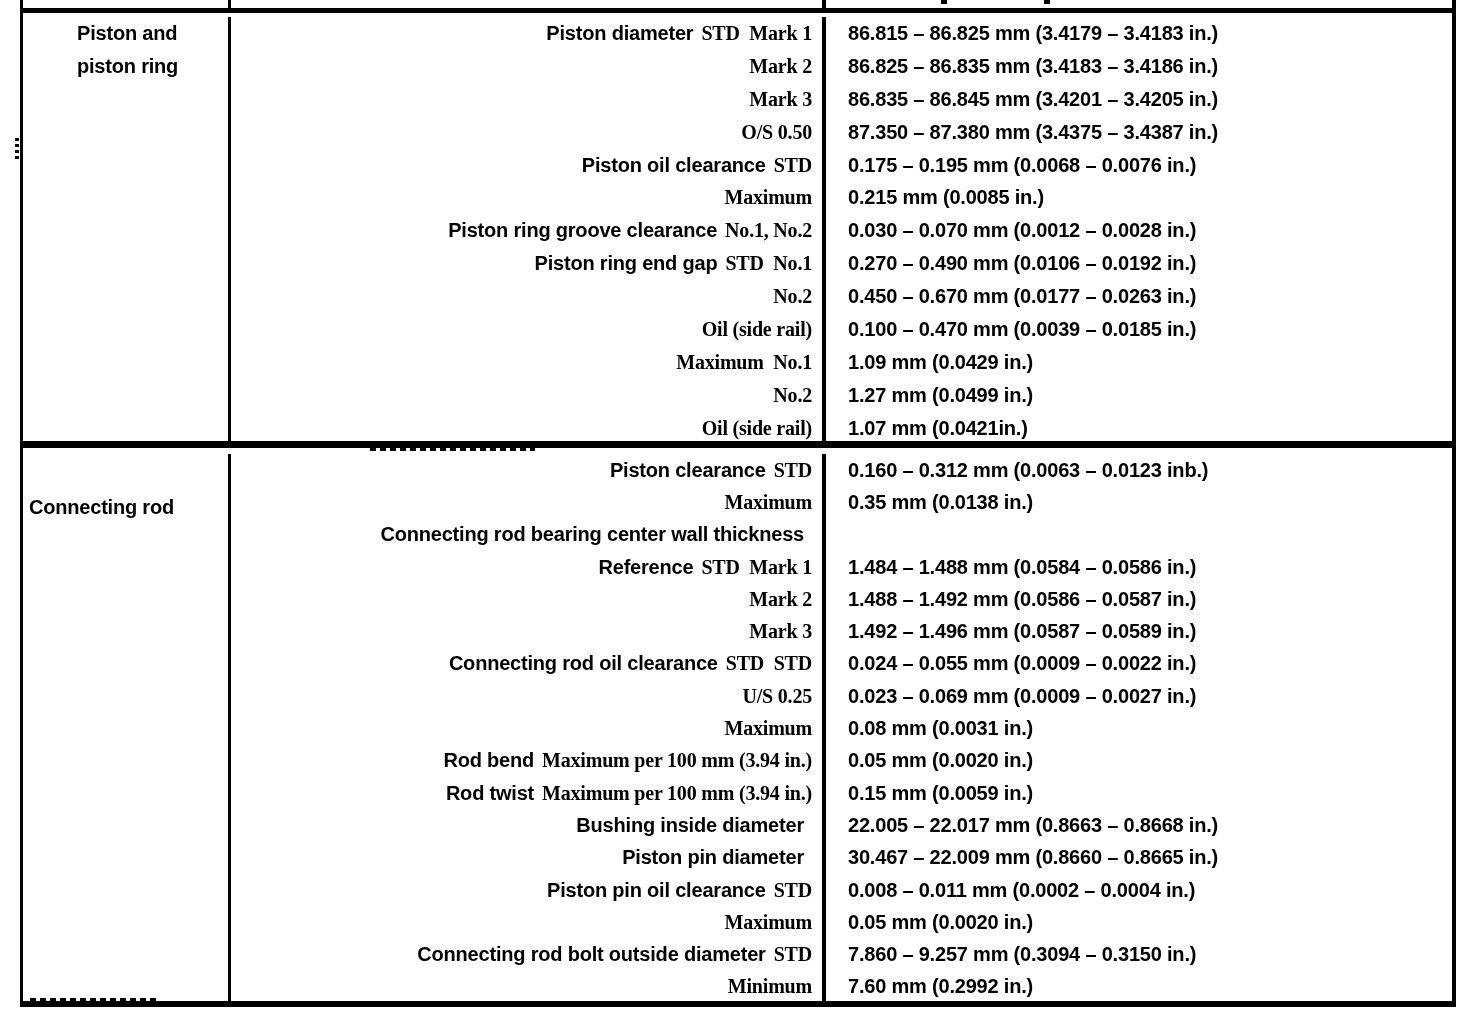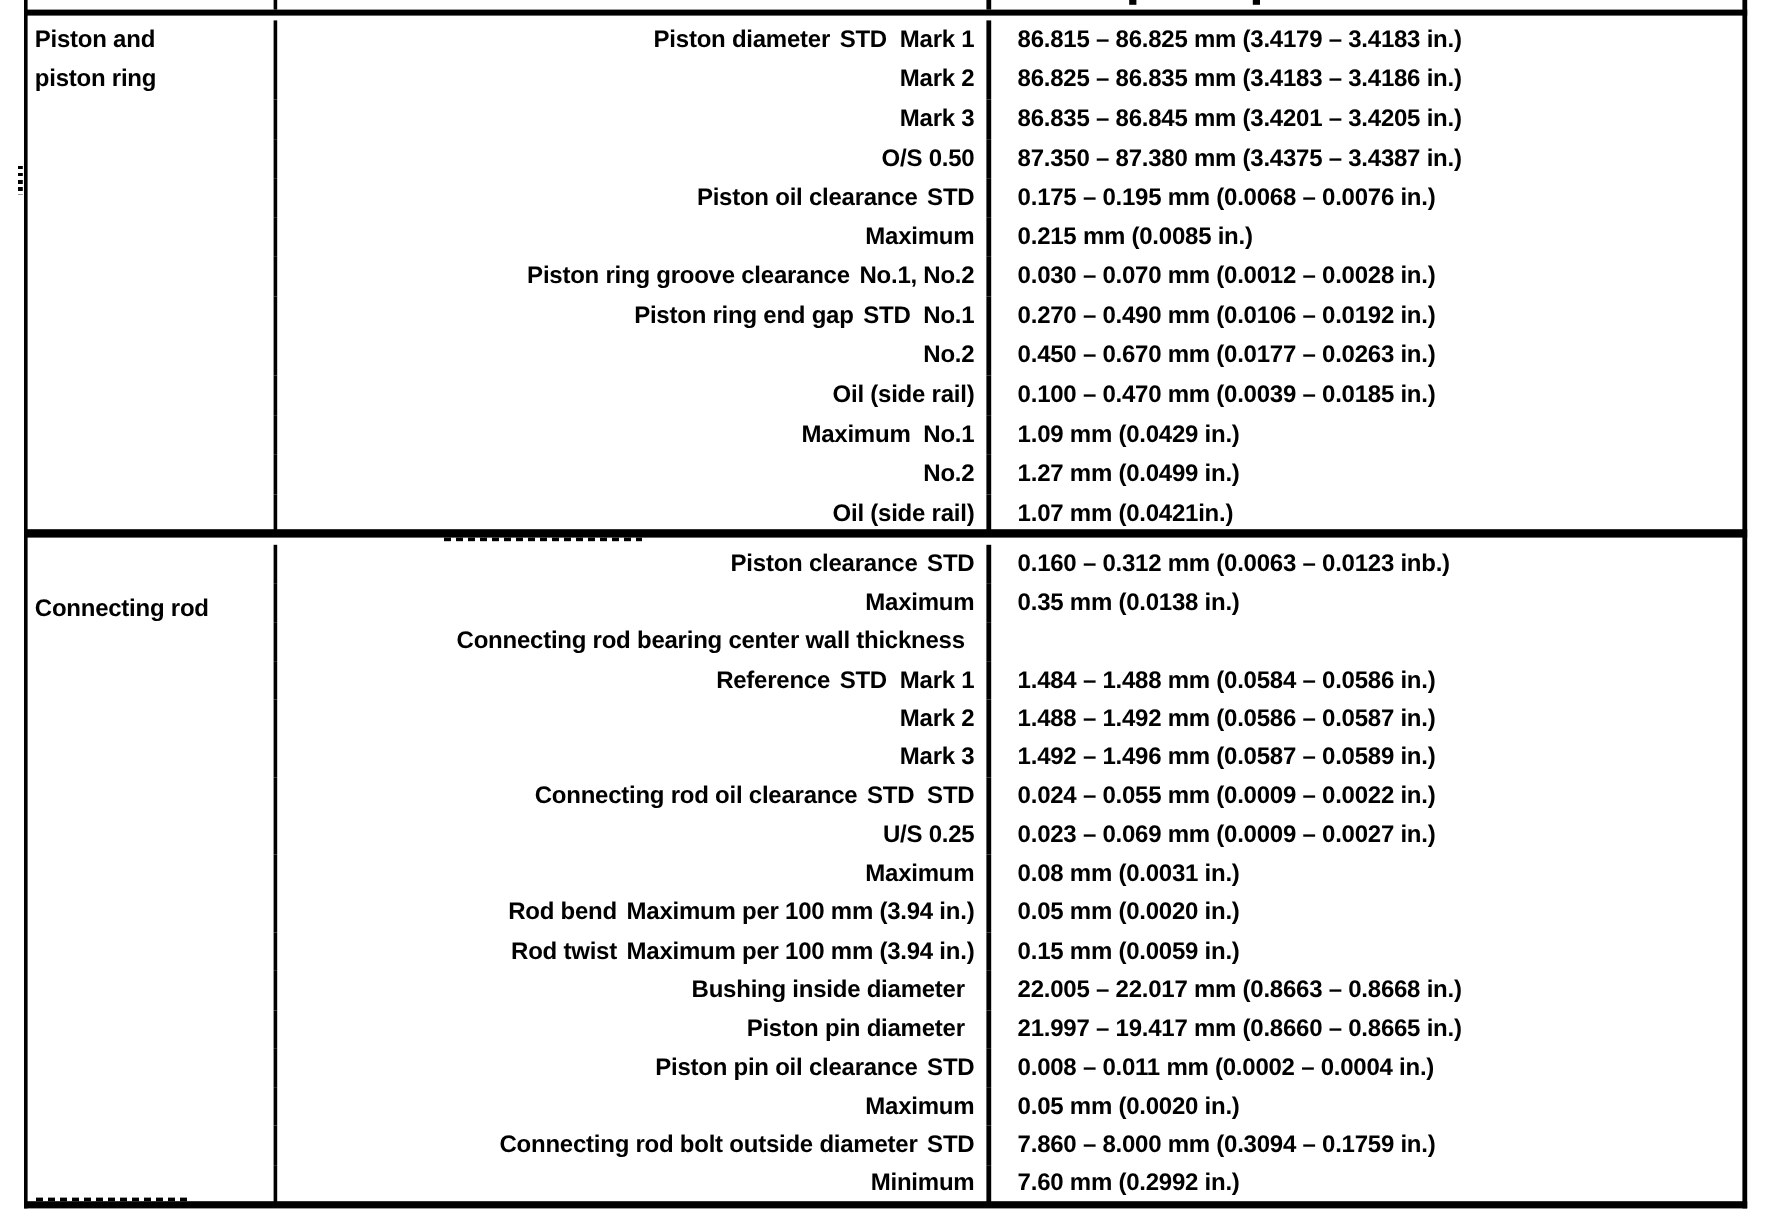--- a/index.html
+++ b/index.html
@@ -13,29 +13,29 @@
   .artifact{position:absolute;}
   .section{
     position:absolute;left:20px;width:1436px;
     display:grid;grid-template-columns:208px 594px 634px;
     grid-auto-flow:row;
   }
   .sec-piston{top:13px;height:428px;padding-top:4px;grid-auto-rows:32.9px;}
   .sec-conrod{top:448px;height:553px;padding-top:6px;grid-auto-rows:32.3px;}
   .c{display:flex;align-items:center;}
   .c1{grid-column:1;padding-left:9px;align-items:flex-start;}
-  .c1.span13{grid-row:1 / span 13;}
+  .c1.span13{grid-row:1 / span 13;margin-left:48px;}
   .c1.span17{grid-row:1 / span 17;margin-top:37px;}
   .comp span{display:block;white-space:pre;}
   .sec-piston .comp span{line-height:32.9px;}
   .sec-conrod .comp span{line-height:32.3px;}
   .c2{grid-column:2;border-left:3px solid #000;padding:0 10px 0 5px;justify-content:flex-end;}
   .c3{grid-column:3;border-left:4px solid #000;padding-left:22px;white-space:pre;}
   .it,.q{white-space:pre;}
-  .q{text-align:right;margin-left:8px;}
+  .q{text-align:right;margin-left:8px;font-family:Liberation Serif, serif;}
   .dash-h{background:repeating-linear-gradient(90deg,#000 0 6px,transparent 6px 10px);}
   .dash-v{background:repeating-linear-gradient(180deg,#000 0 3px,transparent 3px 6px);}
 </style>
 </head>
 <body>
 
 <div class="border" style="left:20px;top:0;width:3px;height:1007px;"></div>
 <div class="border" style="left:1452px;top:0;width:4px;height:1007px;"></div>
 <div class="border" style="left:20px;top:8px;width:1436px;height:5px;"></div>
 <div class="border" style="left:228px;top:0;width:3px;height:8px;"></div>
@@ -211,38 +211,38 @@
   <div class="c c2">
       <span class="it">Bushing inside diameter</span>
       <span class="q"></span>
     </div>
   <div class="c c3">22.005 – 22.017 mm (0.8663 – 0.8668 in.)</div>
 
   <div class="c c2">
       <span class="it">Piston pin diameter</span>
       <span class="q"></span>
     </div>
-  <div class="c c3">21.997 – 19.417 mm (0.8660 – 0.8665 in.)</div>
+  <div class="c c3">30.467 – 22.009 mm (0.8660 – 0.8665 in.)</div>
 
   <div class="c c2">
       <span class="it">Piston pin oil clearance</span>
       <span class="q">STD</span>
     </div>
   <div class="c c3">0.008 – 0.011 mm (0.0002 – 0.0004 in.)</div>
 
   <div class="c c2">
       <span class="it"></span>
       <span class="q">Maximum</span>
     </div>
   <div class="c c3">0.05 mm (0.0020 in.)</div>
 
   <div class="c c2">
       <span class="it">Connecting rod bolt outside diameter</span>
       <span class="q">STD</span>
     </div>
-  <div class="c c3">7.860 – 8.000 mm (0.3094 – 0.1759 in.)</div>
+  <div class="c c3">7.860 – 9.257 mm (0.3094 – 0.3150 in.)</div>
 
   <div class="c c2">
       <span class="it"></span>
       <span class="q">Minimum</span>
     </div>
   <div class="c c3">7.60 mm (0.2992 in.)</div>
 </div>
 
 </body></html>

